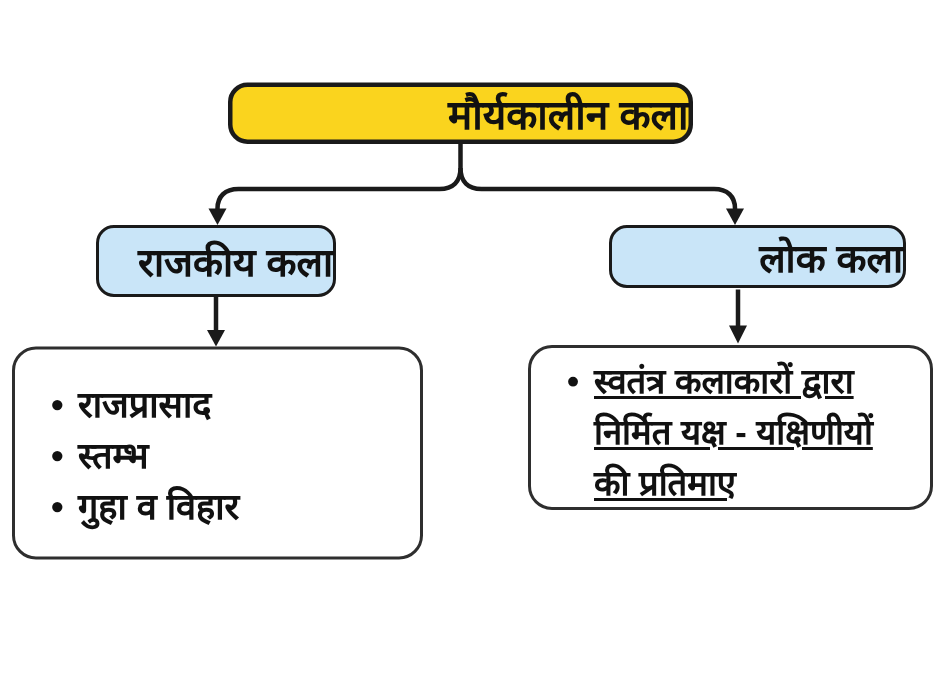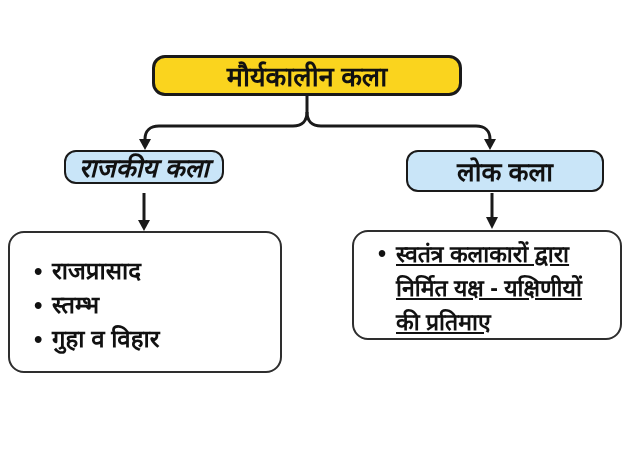--- a/index.html
+++ b/index.html
@@ -21,39 +21,39 @@
     position: absolute;
     left: 0; top: 0;
     width: 630px; height: 460px;
     pointer-events: none;
   }
   .box {
     position: absolute;
     box-sizing: border-box;
     display: flex;
     align-items: center;
-    justify-content: center;
+    justify-content: flex-end;
     color: var(--text, #111111);
     font-weight: bold;
   }
   .root-box {
     left: 152px; top: 55px;
     width: 310px; height: 41px;
     background: var(--root-fill, #FAD41E);
     border: 3px solid var(--line, #1a1a1a);
     border-radius: 13px;
     font-size: 27px;
   }
   .branch-box {
     background: var(--branch-fill, #C9E5F8);
     border: 2.5px solid var(--line, #1a1a1a);
     border-radius: 12px;
     font-size: 26px;
   }
-  .branch-left  { left: 64px;  top: 150px; width: 160px; height: 34px; font-style: italic; }
+  .branch-left  { left: 64px;  top: 150px; width: 160px; height: 48px; }
   .branch-right { left: 406px; top: 150px; width: 198px; height: 42px; }
   .leaf-box {
     background: var(--leaf-fill, #ffffff);
     border: 2px solid #2e2e2e;
     border-radius: 16px;
     align-items: center;
     justify-content: flex-start;
   }
   .leaf-left  { left: 8px;   top: 231px; width: 274px; height: 142px; }
   .leaf-right { left: 352px; top: 230px; width: 270px; height: 110px; }

